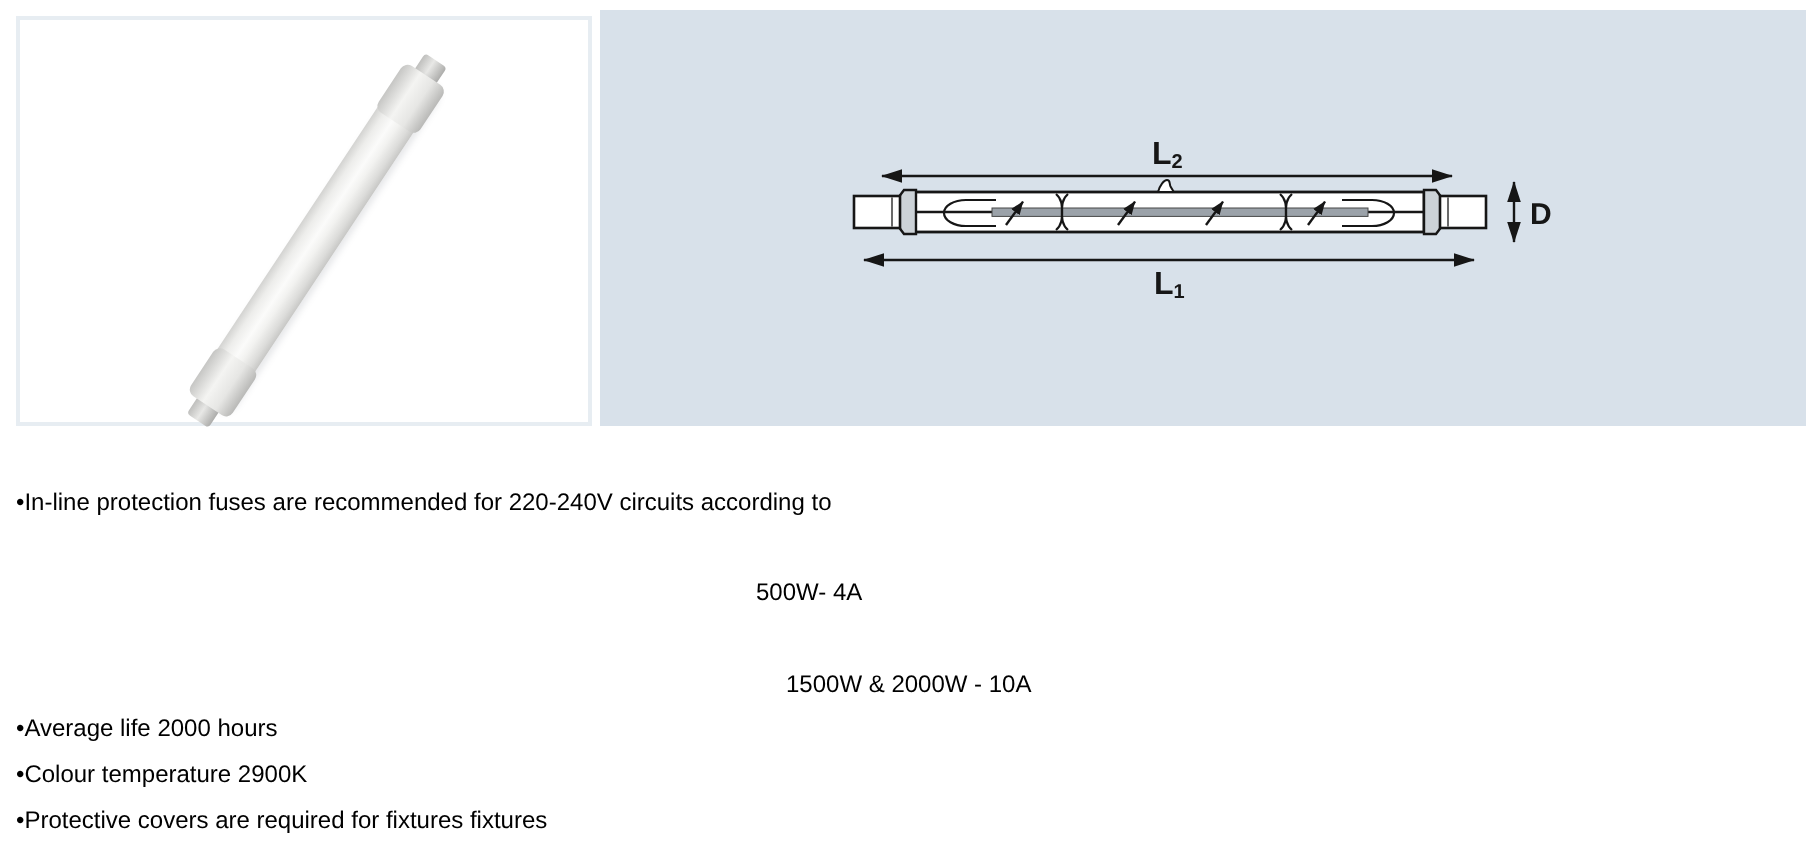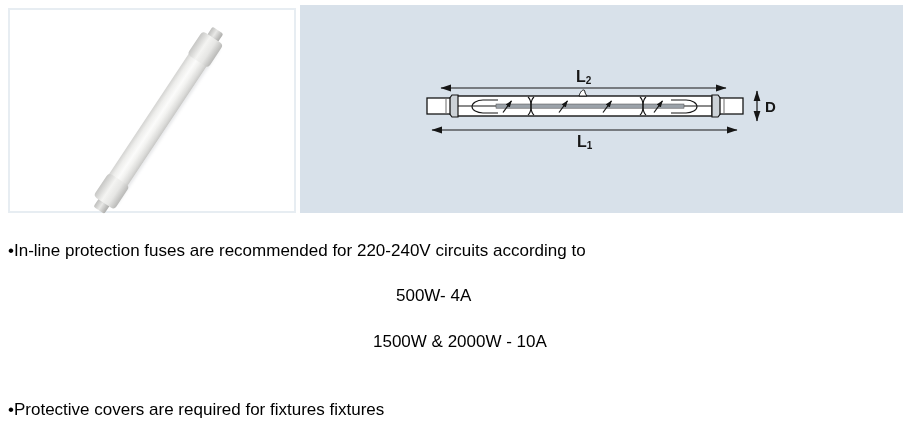--- a/index.html
+++ b/index.html
@@ -21,27 +21,27 @@
   .cap-left { left:-99px; } .cap-right { right:-99px; }
   .tube-nub { position:absolute; top:-6px; width:11px; height:13px; border-radius:2px;
               background:linear-gradient(180deg,#bfbfbd,#e8e8e6 45%,#adadab); }
   .nub-left { left:-108px; } .nub-right { right:-108px; }
 
   
   .diagram-panel { position:absolute; left:300px; top:5px; width:603px; height:208px; }
   .diagram-panel svg { display:block; width:603px; height:208px; }
 
   
-  .txt { position:absolute; font-size:17px; line-height:20px; color:#000;
+  .txt { position:absolute; font-size:12px; line-height:20px; color:#000;
          white-space:pre; letter-spacing:0; }
   .l1 { left:8px;   top:241px; }
   .l2 { left:17px;  top:264px; }
-  .r0 { left:396px; top:286px; }
+  .r0 { left:378px; top:286px; }
   .r1 { left:376px; top:309px; }
-  .r2 { left:373px; top:332px; }
+  .r2 { left:393px; top:332px; }
   .b0 { left:8px;   top:354px; }
   .b1 { left:8px;   top:377px; }
   .b2 { left:8px;   top:400px; }
   .bullet { display:inline-block; }
 </style>
 </head>
 <body>
 
 <div class="stage">
 
@@ -116,15 +116,17 @@
 
       <text x="276" y="77" font-size="16" font-weight="bold" fill="#161616"><tspan>L</tspan><tspan font-size="10" dy="2">2</tspan></text>
       <text x="277" y="142" font-size="16" font-weight="bold" fill="#161616"><tspan>L</tspan><tspan font-size="10" dy="2">1</tspan></text>
       <text x="465" y="107" font-size="15" font-weight="bold" fill="#161616">D</text>
     </svg>
   </div>
 
   <div class="txt l1"><span class="bullet">•</span><span>In-line protection fuses are recommended for 220-240V circuits according to</span></div>
   <div class="txt r0">500W- 4A</div>
   <div class="txt r2">1500W &amp; 2000W - 10A</div>
+  <div class="txt b0"><span class="bullet">•</span><span>Average life 2000 hours</span></div>
+  <div class="txt b1"><span class="bullet">•</span><span>Colour temperature 2900K</span></div>
   <div class="txt b2"><span class="bullet">•</span><span>Protective covers are required for fixtures fixtures</span></div>
 
 </div>
 
 </body></html>

